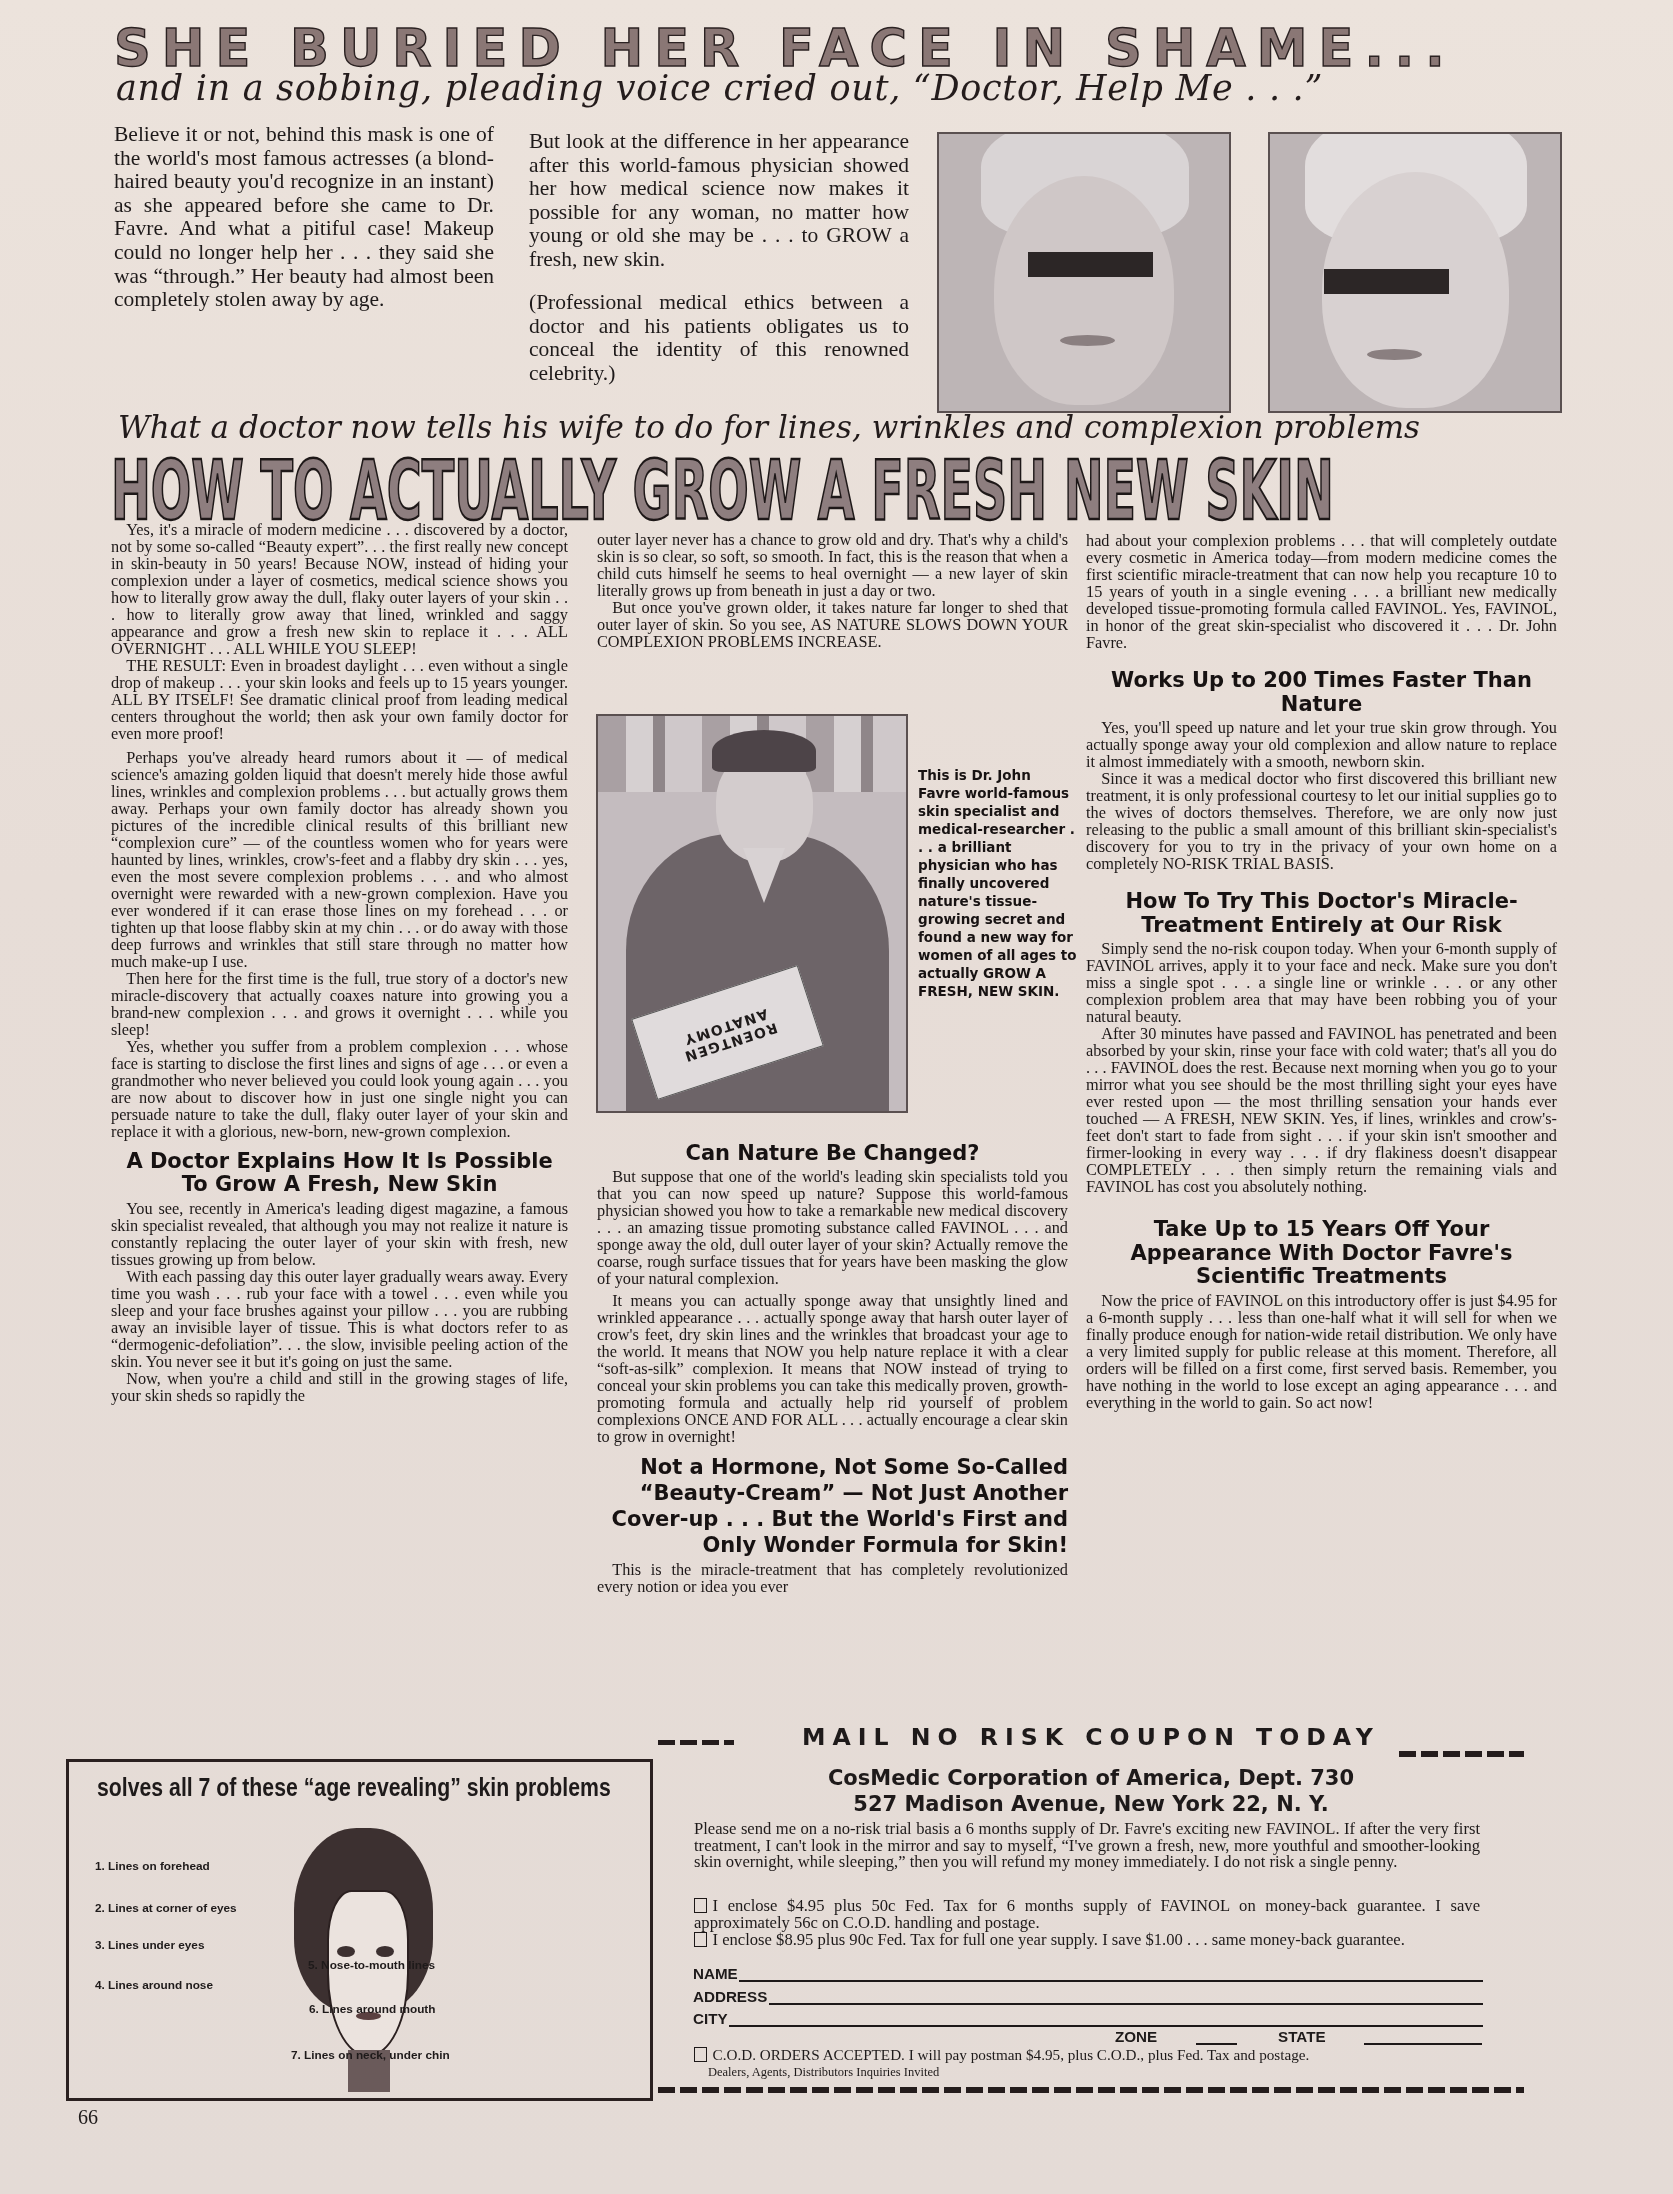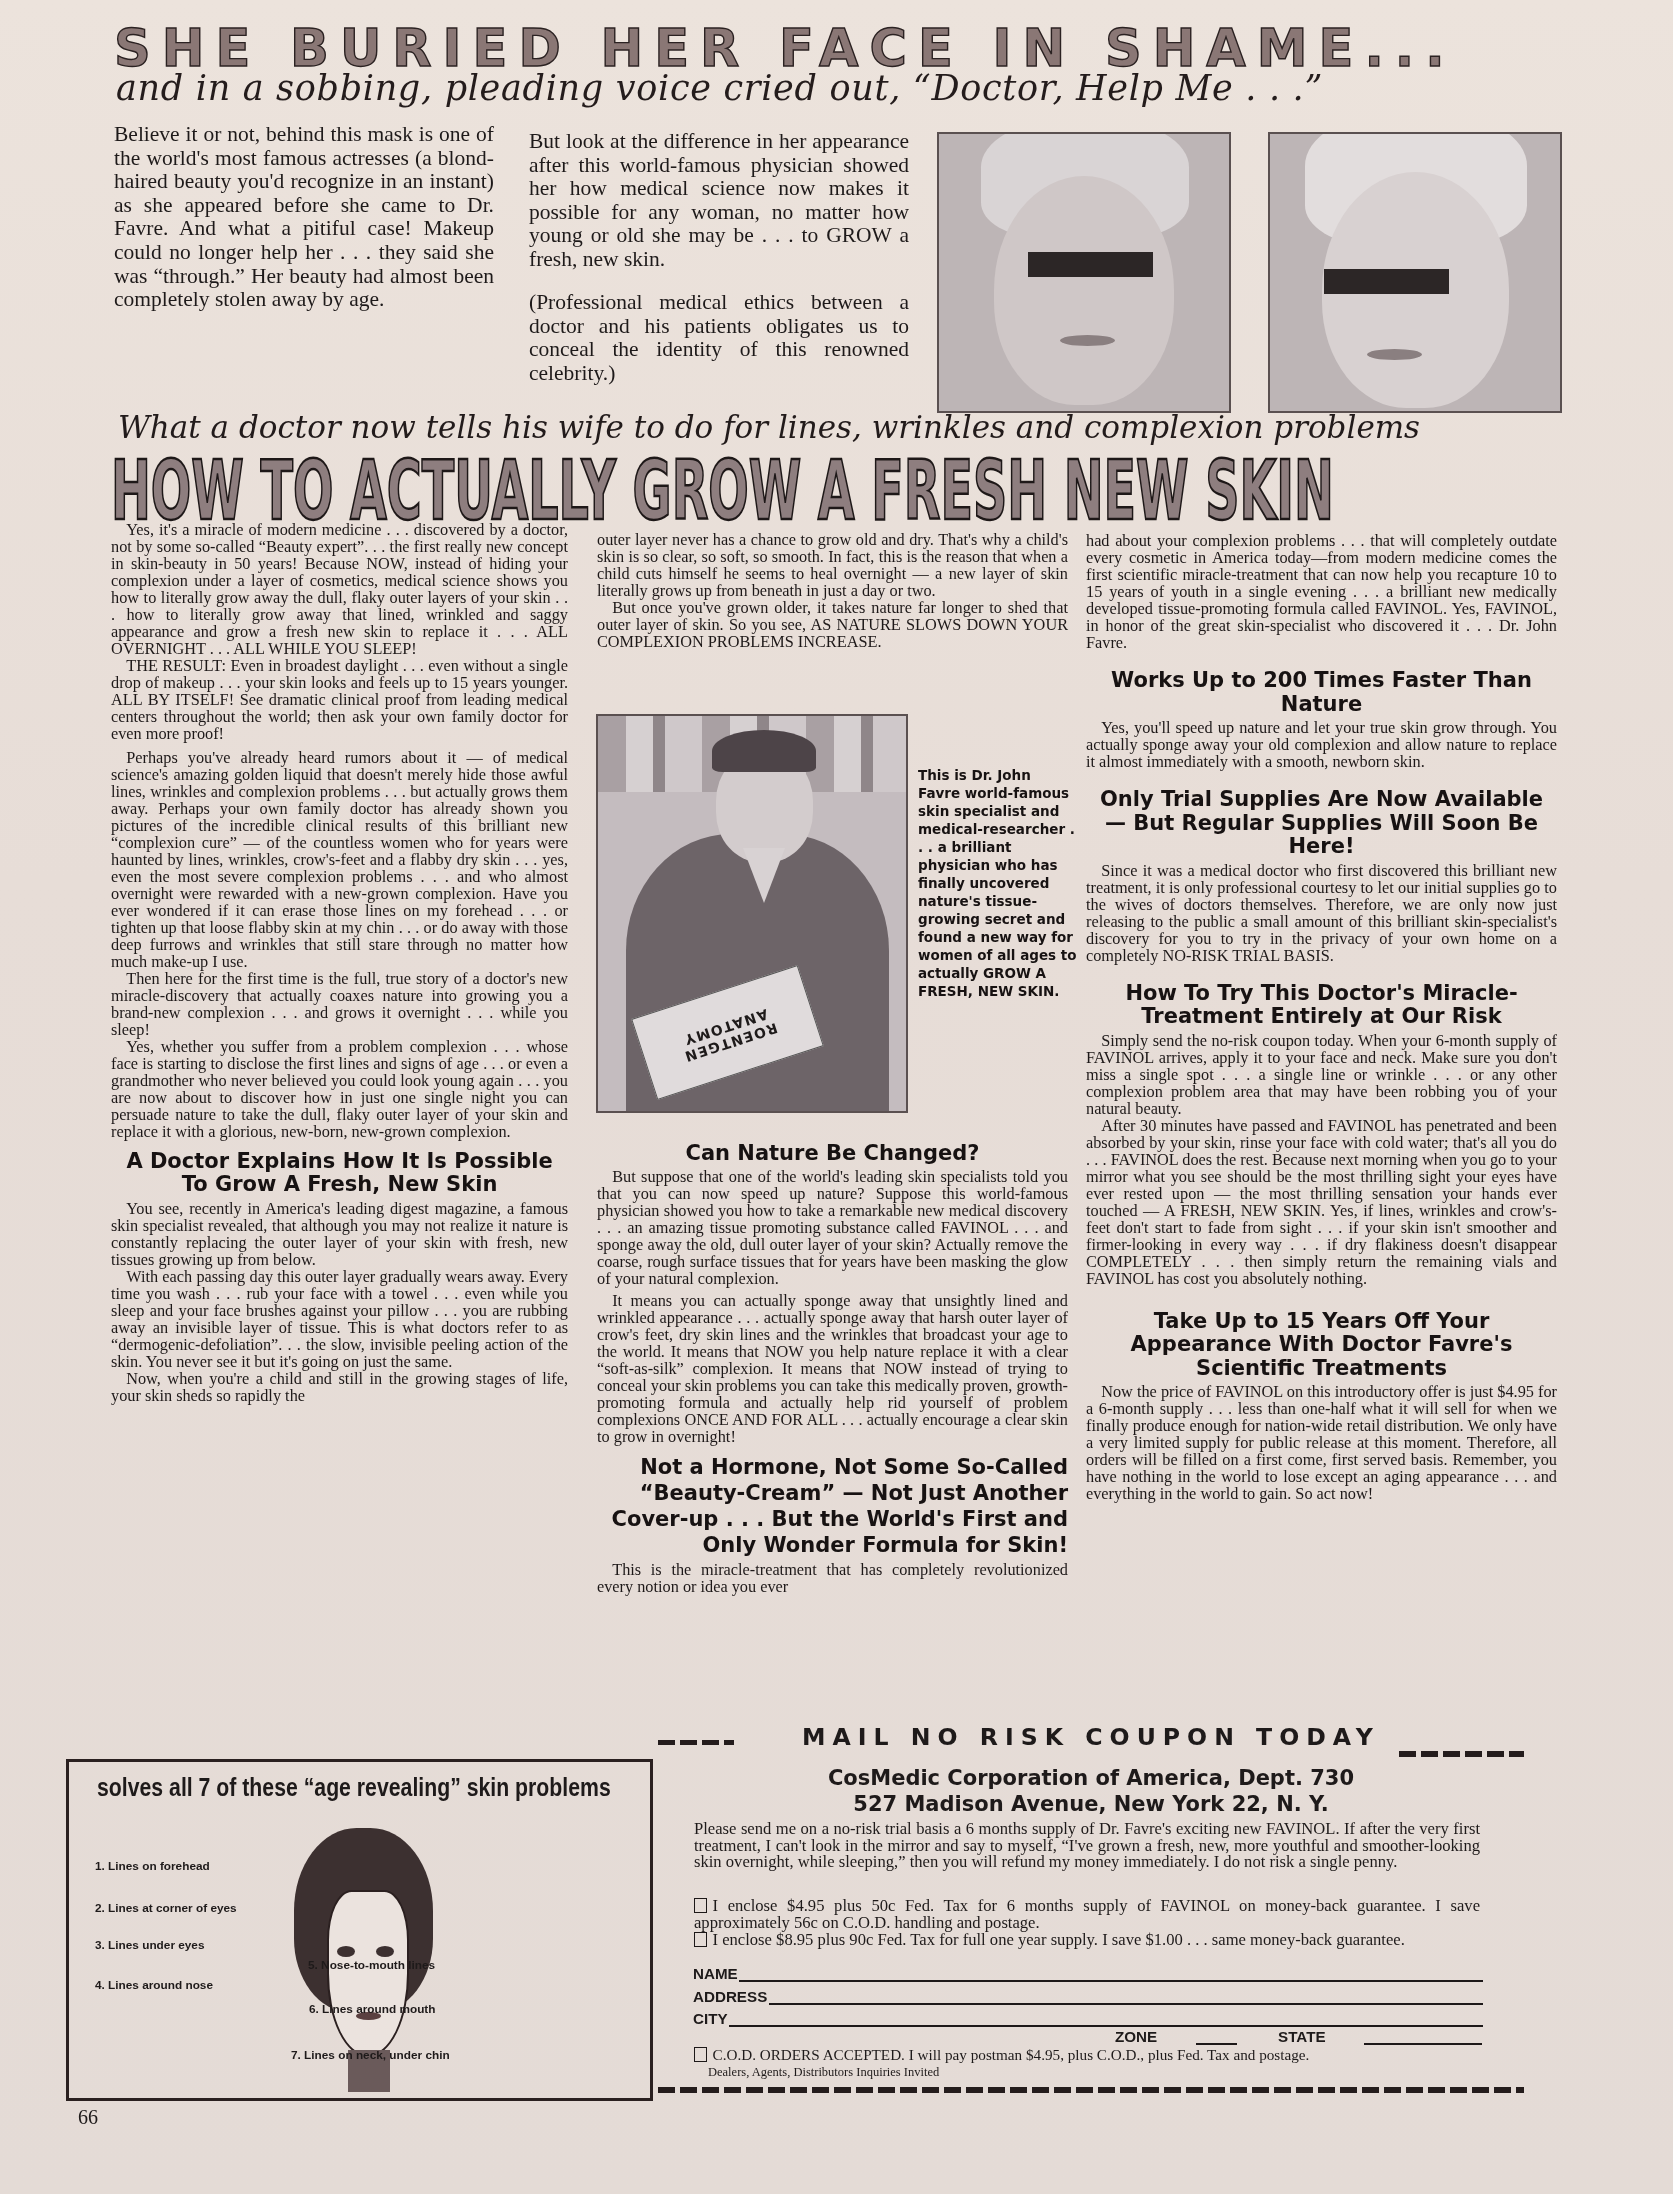--- a/index.html
+++ b/index.html
@@ -113,21 +113,20 @@
     <p>But suppose that one of the world's leading skin specialists told you that you can now speed up nature? Suppose this world-famous physician showed you how to take a remarkable new medical discovery . . . an amazing tissue promoting substance called FAVINOL . . . and sponge away the old, dull outer layer of your skin? Actually remove the coarse, rough surface tissues that for years have been masking the glow of your natural complexion.</p>
     <p style="margin-top:4.2px">It means you can actually sponge away that unsightly lined and wrinkled appearance . . . actually sponge away that harsh outer layer of crow's feet, dry skin lines and the wrinkles that broadcast your age to the world. It means that NOW you help nature replace it with a clear “soft-as-silk” complexion. It means that NOW instead of trying to conceal your skin problems you can take this medically proven, growth-promoting formula and actually help rid yourself of problem complexions ONCE AND FOR ALL . . . actually encourage a clear skin to grow in overnight!</p>
     <div class="sub" style="text-align:right;line-height:26px;">Not a Hormone, Not Some So-Called “Beauty-Cream” — Not Just Another Cover-up . . . But the World's First and Only Wonder Formula for Skin!</div>
     <p>This is the miracle-treatment that has completely revolutionized every notion or idea you ever</p>
   </div>
 
   <div class="abs col" style="left:1086px;top:532px;width:471px;">
     <p style="text-indent:0">had about your complexion problems . . . that will completely outdate every cosmetic in America today—from modern medicine comes the first scientific miracle-treatment that can now help you recapture 10 to 15 years of youth in a single evening . . . a brilliant new medically developed tissue-promoting formula called FAVINOL. Yes, FAVINOL, in honor of the great skin-specialist who discovered it . . . Dr. John Favre.</p>
     <div class="sub" style="margin-top:18px">Works Up to 200 Times Faster Than Nature</div>
     <p>Yes, you'll speed up nature and let your true skin grow through. You actually sponge away your old complexion and allow nature to replace it almost immediately with a smooth, newborn skin.</p>
-    <div class="sub" style="margin-top:18px">Only Trial Supplies Are Now Available — But Regular Supplies Will Soon Be Here!</div>
     <p>Since it was a medical doctor who first discovered this brilliant new treatment, it is only professional courtesy to let our initial supplies go to the wives of doctors themselves. Therefore, we are only now just releasing to the public a small amount of this brilliant skin-specialist's discovery for you to try in the privacy of your own home on a completely NO-RISK TRIAL BASIS.</p>
     <div class="sub" style="margin-top:18px">How To Try This Doctor's Miracle-Treatment Entirely at Our Risk</div>
     <p>Simply send the no-risk coupon today. When your 6-month supply of FAVINOL arrives, apply it to your face and neck. Make sure you don't miss a single spot . . . a single line or wrinkle . . . or any other complexion problem area that may have been robbing you of your natural beauty.</p>
     <p>After 30 minutes have passed and FAVINOL has penetrated and been absorbed by your skin, rinse your face with cold water; that's all you do . . . FAVINOL does the rest. Because next morning when you go to your mirror what you see should be the most thrilling sight your eyes have ever rested upon — the most thrilling sensation your hands ever touched — A FRESH, NEW SKIN. Yes, if lines, wrinkles and crow's-feet don't start to fade from sight . . . if your skin isn't smoother and firmer-looking in every way . . . if dry flakiness doesn't disappear COMPLETELY . . . then simply return the remaining vials and FAVINOL has cost you absolutely nothing.</p>
     <div class="sub" style="margin-top:23px">Take Up to 15 Years Off Your Appearance With Doctor Favre's Scientific Treatments</div>
     <p>Now the price of FAVINOL on this introductory offer is just $4.95 for a 6-month supply . . . less than one-half what it will sell for when we finally produce enough for nation-wide retail distribution. We only have a very limited supply for public release at this moment. Therefore, all orders will be filled on a first come, first served basis. Remember, you have nothing in the world to lose except an aging appearance . . . and everything in the world to gain. So act now!</p>
   </div>
 
   <div class="abs box7">
     <div class="title">solves all 7 of these “age revealing” skin problems</div>

